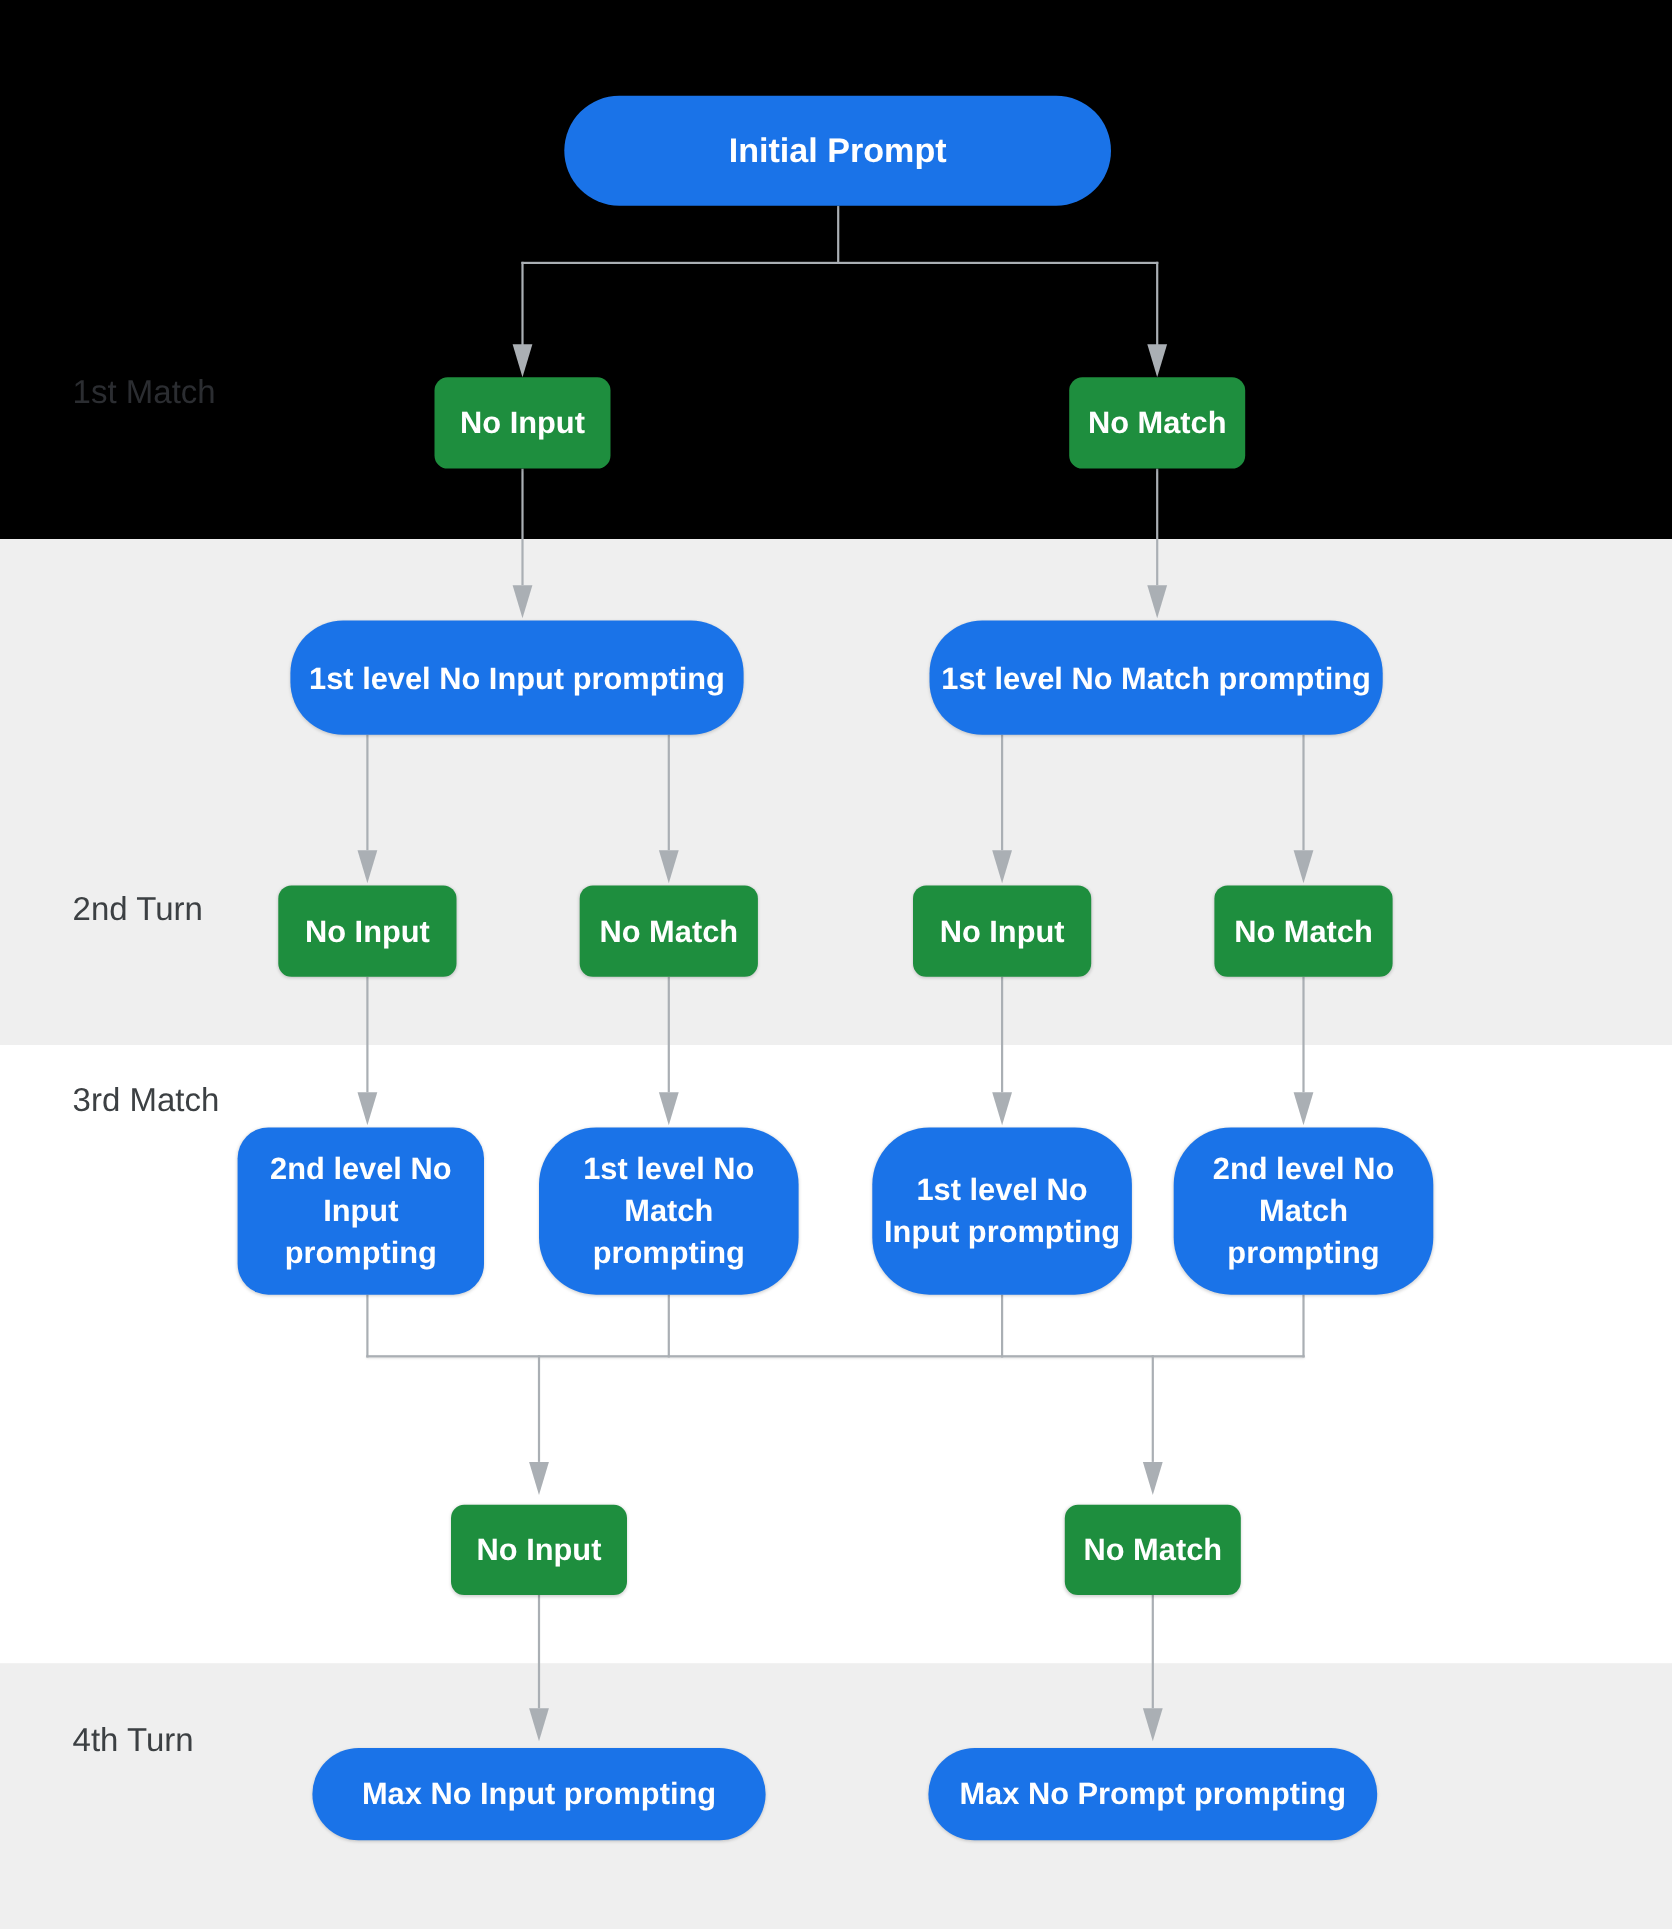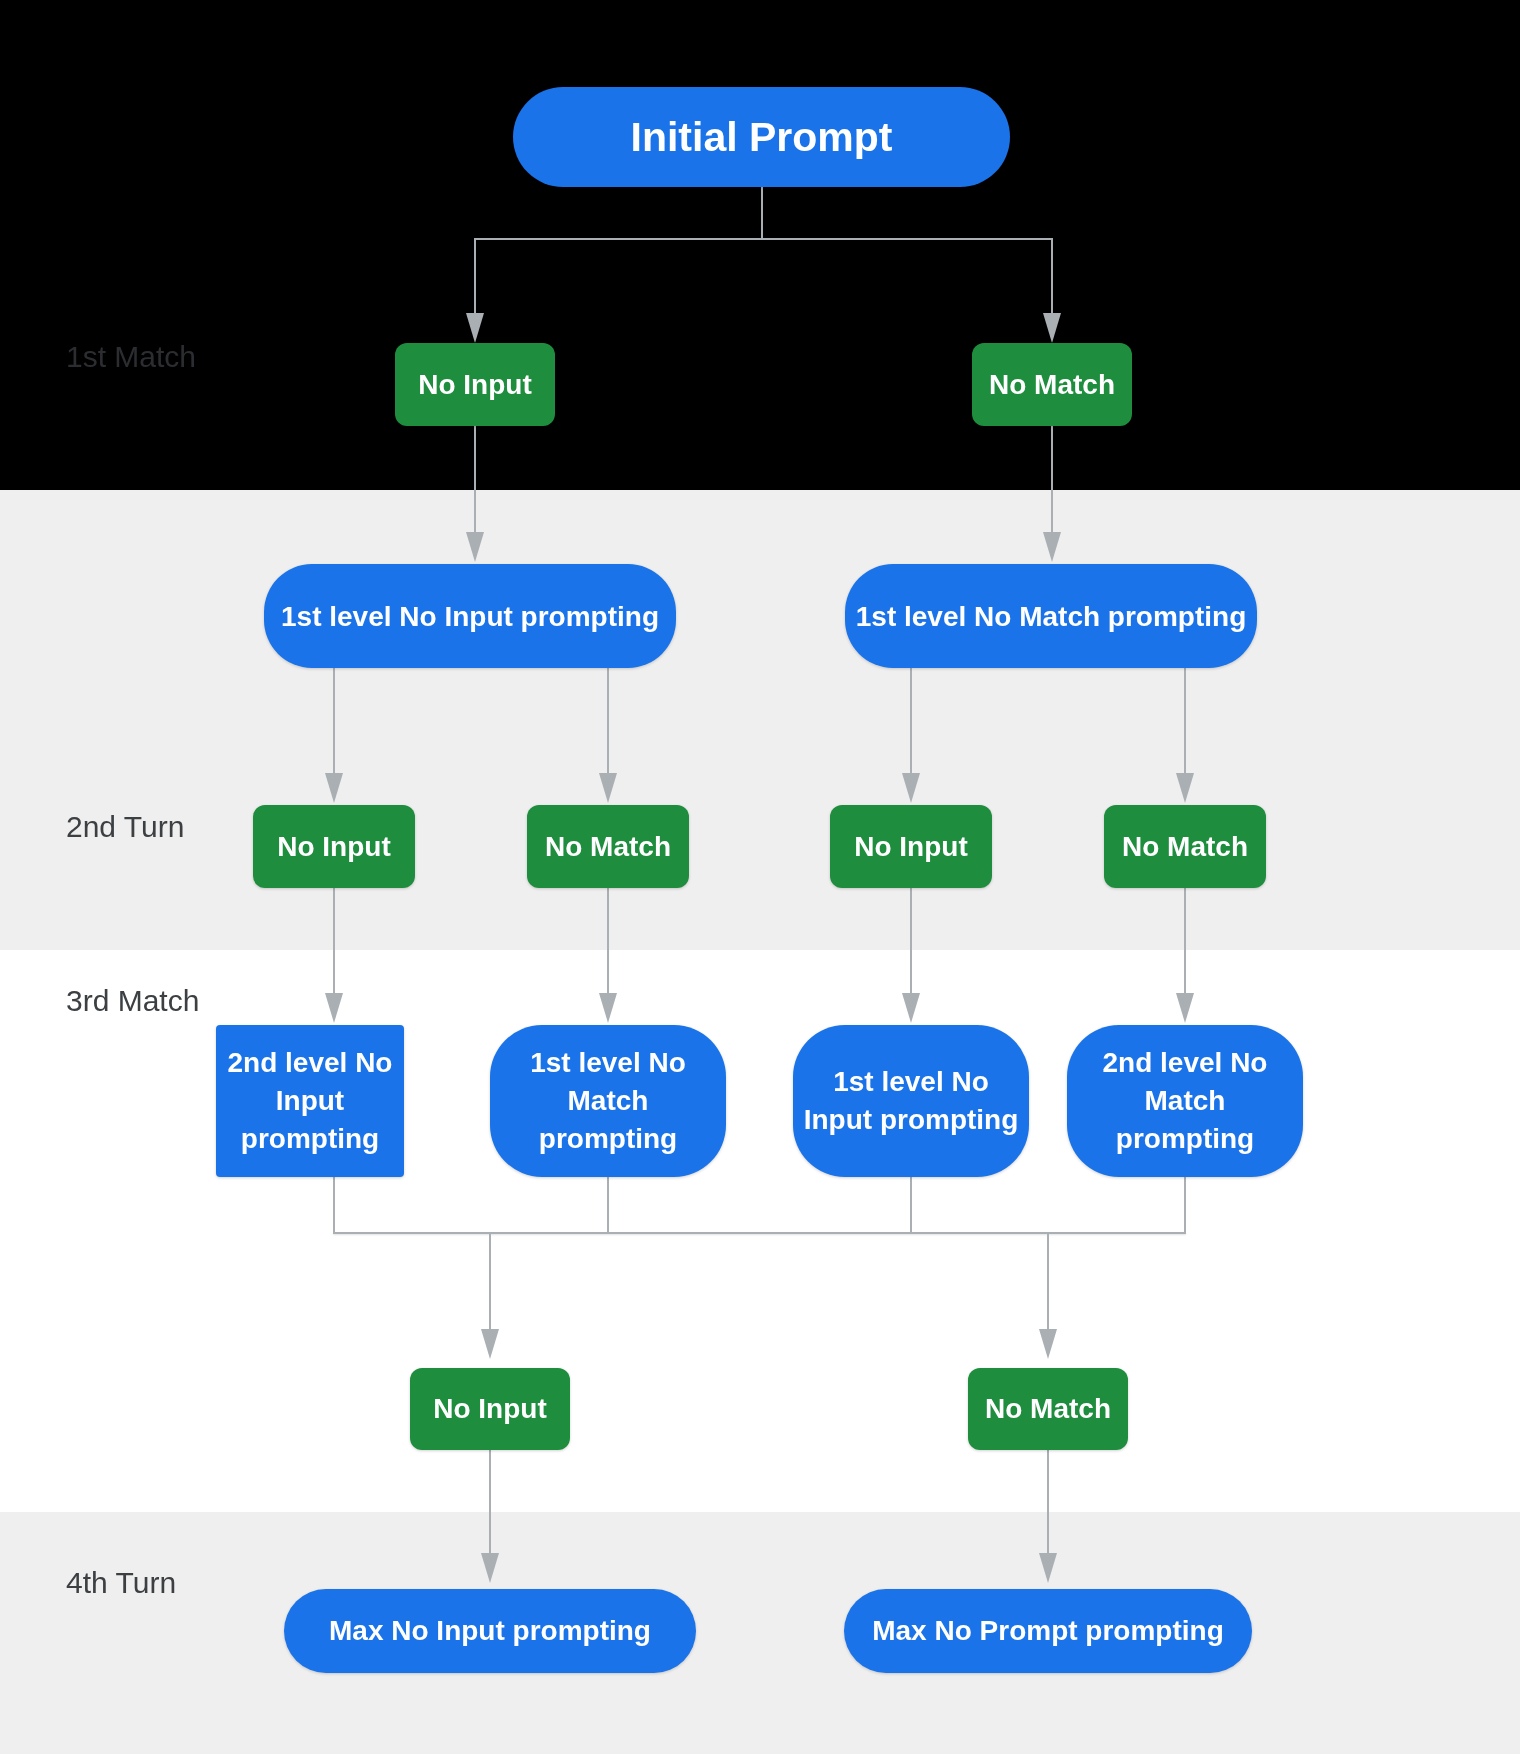--- a/index.html
+++ b/index.html
@@ -110,34 +110,34 @@
   <div class="vline" style="left:489px;top:1232px;height:97px;"></div>
   <div class="arrowhead" style="left:481px;top:1329px;"></div>
   <div class="vline" style="left:1047px;top:1232px;height:97px;"></div>
   <div class="arrowhead" style="left:1039px;top:1329px;"></div>
 
   <div class="vline" style="left:489px;top:1450px;height:103px;"></div>
   <div class="arrowhead" style="left:481px;top:1553px;"></div>
   <div class="vline" style="left:1047px;top:1450px;height:103px;"></div>
   <div class="arrowhead" style="left:1039px;top:1553px;"></div>
 
-  <div class="node prompt" style="left:513px;top:87px;width:497px;height:100px;border-radius:50px;font-size:41px;">Initial Prompt</div>
+  <div class="node prompt" style="left:513px;top:87px;width:497px;height:100px;border-radius:50px;font-size:31px;">Initial Prompt</div>
 
   <div class="node event" style="left:395px;top:343px;width:160px;height:83px;">No Input</div>
   <div class="node event" style="left:972px;top:343px;width:160px;height:83px;">No Match</div>
 
   <div class="node prompt" style="left:264px;top:564px;width:412px;height:104px;border-radius:48px;line-height:35px;">1st level No Input prompting</div>
   <div class="node prompt" style="left:845px;top:564px;width:412px;height:104px;border-radius:48px;line-height:35px;">1st level No Match prompting</div>
 
   <div class="node event" style="left:253px;top:805px;width:162px;height:83px;">No Input</div>
   <div class="node event" style="left:527px;top:805px;width:162px;height:83px;">No Match</div>
   <div class="node event" style="left:830px;top:805px;width:162px;height:83px;">No Input</div>
   <div class="node event" style="left:1104px;top:805px;width:162px;height:83px;">No Match</div>
 
-  <div class="node prompt" style="left:216px;top:1025px;width:188px;height:152px;border-radius:4px;line-height:38px;">2nd level No Input prompting</div>
+  <div class="node prompt" style="left:216px;top:1025px;width:224px;height:152px;border-radius:28px;line-height:38px;">2nd level No Input prompting</div>
   <div class="node prompt" style="left:490px;top:1025px;width:236px;height:152px;border-radius:52px;line-height:38px;">1st level No Match prompting</div>
   <div class="node prompt" style="left:793px;top:1025px;width:236px;height:152px;border-radius:52px;line-height:38px;">1st level No Input prompting</div>
   <div class="node prompt" style="left:1067px;top:1025px;width:236px;height:152px;border-radius:52px;line-height:38px;">2nd level No Match prompting</div>
 
   <div class="node event" style="left:410px;top:1368px;width:160px;height:82px;">No Input</div>
   <div class="node event" style="left:968px;top:1368px;width:160px;height:82px;">No Match</div>
 
   <div class="node prompt" style="left:284px;top:1589px;width:412px;height:84px;border-radius:42px;">Max No Input prompting</div>
   <div class="node prompt" style="left:844px;top:1589px;width:408px;height:84px;border-radius:42px;">Max No Prompt prompting</div>
 

